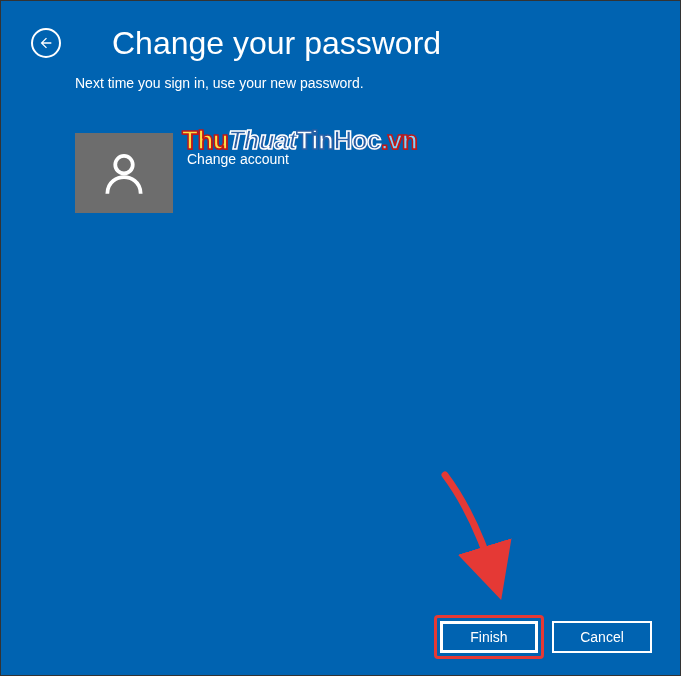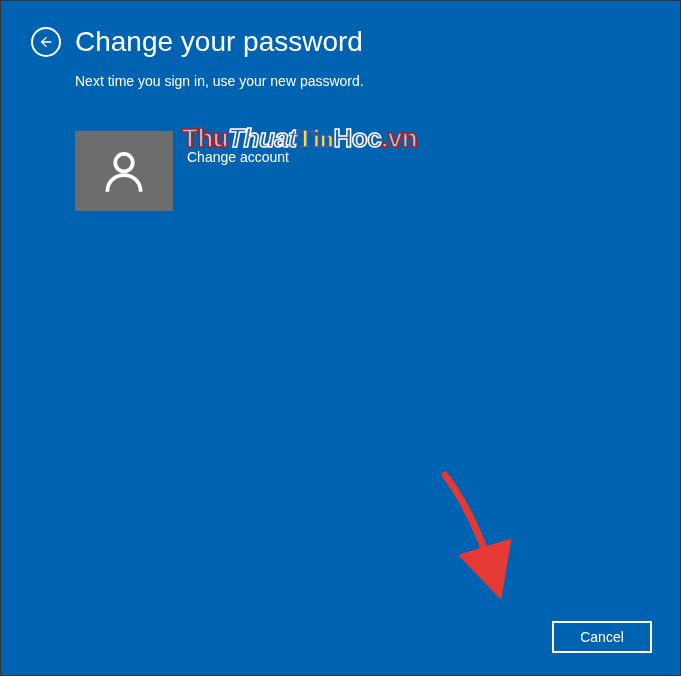--- a/index.html
+++ b/index.html
@@ -37,23 +37,24 @@
       cursor: pointer;
       flex-shrink: 0;
     }
 
     .back-button svg {
       width: 16px;
       height: 16px;
     }
 
     .page-title {
-      font-size: 28px;
+      font-size: 32px;
       font-weight: 300;
       line-height: 1;
+      margin-left: 37px;
     }
 
     .subtitle {
       padding: 6px 30px 0 74px;
       font-size: 14px;
     }
 
     .content {
       padding: 42px 30px 0 74px;
       display: flex;
@@ -87,35 +88,34 @@
       left: -5px;
       font-family: Arial, sans-serif;
       font-size: 26px;
       font-weight: 900;
       letter-spacing: -0.5px;
       white-space: nowrap;
       pointer-events: none;
     }
 
     .watermark .wm-1 {
-      color: #7dd3fc;
+      color: #fde047;
       -webkit-text-stroke: 1.5px #c01818;
       text-shadow: 1px 1px 0 #c01818;
     }
     .watermark .wm-2 {
       color: #2a5fa5;
       -webkit-text-stroke: 1.5px #ffffff;
       text-shadow: 1px 1px 0 #2a5fa5;
       font-style: italic;
     }
     .watermark .wm-3 {
-      color: #fde047;
+      color: #ffffff;
       -webkit-text-stroke: 1.5px #2a5fa5;
       text-shadow: 1px 1px 0 #2a5fa5;
-      font-family: Liberation Serif, serif;
     }
     .watermark .wm-4 {
       color: #2a5fa5;
       -webkit-text-stroke: 1.5px #ffffff;
       text-shadow: 1px 1px 0 #2a5fa5;
     }
     .watermark .wm-5 {
       color: #7dd3fc;
       -webkit-text-stroke: 1.5px #c01818;
       text-shadow: 1px 1px 0 #c01818;
@@ -211,14 +211,17 @@
 <svg class="annotation-arrow" viewBox="0 0 90 140">
   <defs>
     <marker id="arrowhead" markerWidth="8" markerHeight="8" refX="5" refY="4" orient="auto">
       <polygon points="0 0, 8 4, 0 8" fill="#e53935"></polygon>
     </marker>
   </defs>
   <path d="M 15 10 Q 45 50 65 115" stroke="#e53935" stroke-width="7" fill="none" marker-end="url(#arrowhead)" stroke-linecap="round"></path>
 </svg>
 
 <div class="footer">
+  <div class="button-group-highlight">
+    <button class="button button-primary">Finish</button>
+  </div>
   <button class="button">Cancel</button>
 </div>
 
 </body></html>

